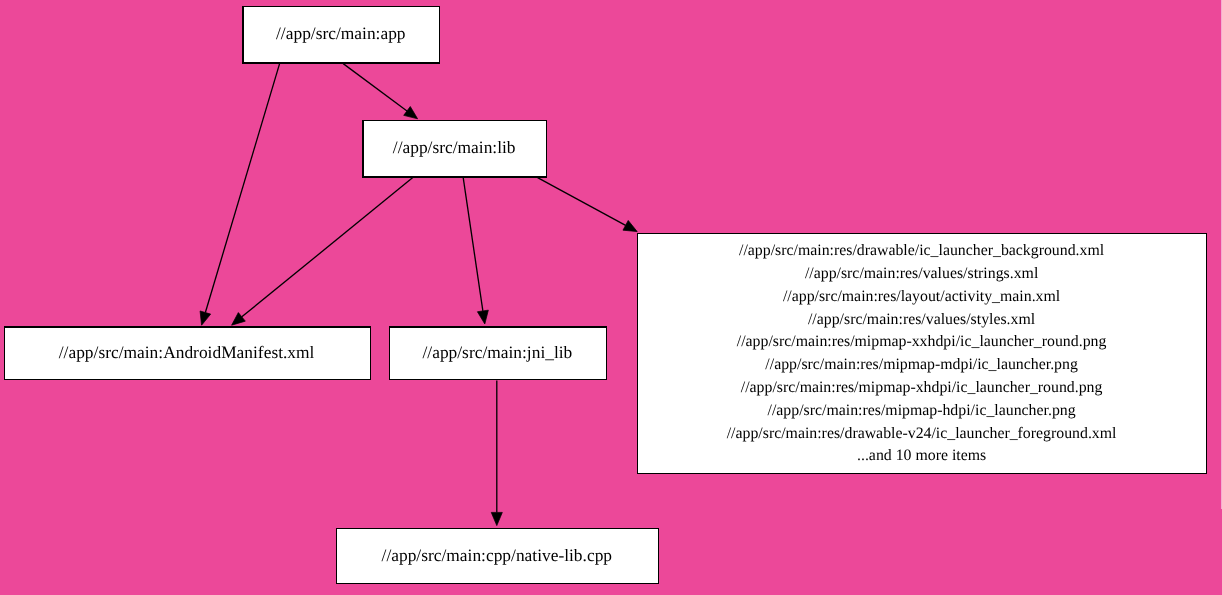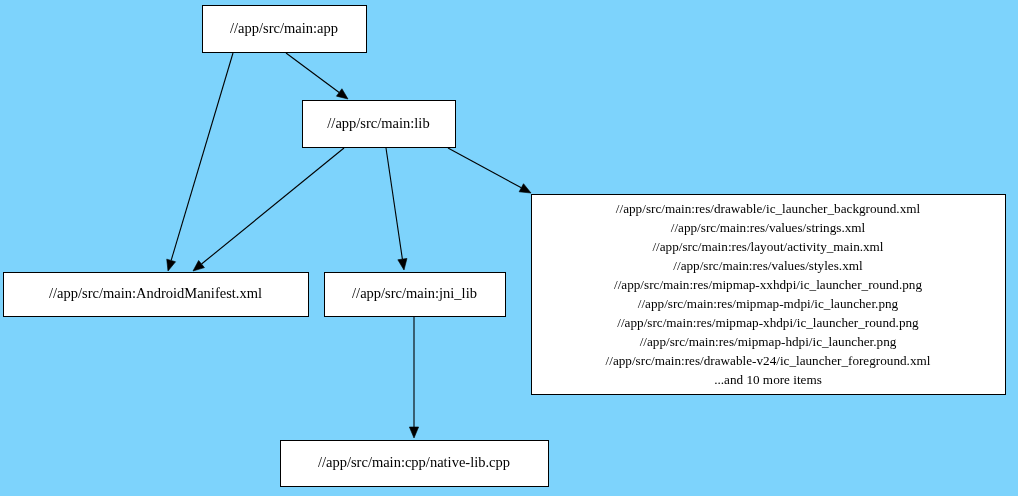--- a/index.html
+++ b/index.html
@@ -10,21 +10,21 @@
   body {
     width: 1018px;
     height: 496px;
     overflow: hidden;
     font-family: "Liberation Serif", "DejaVu Serif", serif;
   }
   #graph-root {
     position: relative;
     width: 1018px;
     height: 496px;
-    background: #7dd3fc;
+    background: #ec4899;
   }
   svg.graph-canvas {
     position: absolute;
     top: 0;
     left: 0;
     width: 1018px;
     height: 496px;
     display: block;
   }
   .node-rect {

